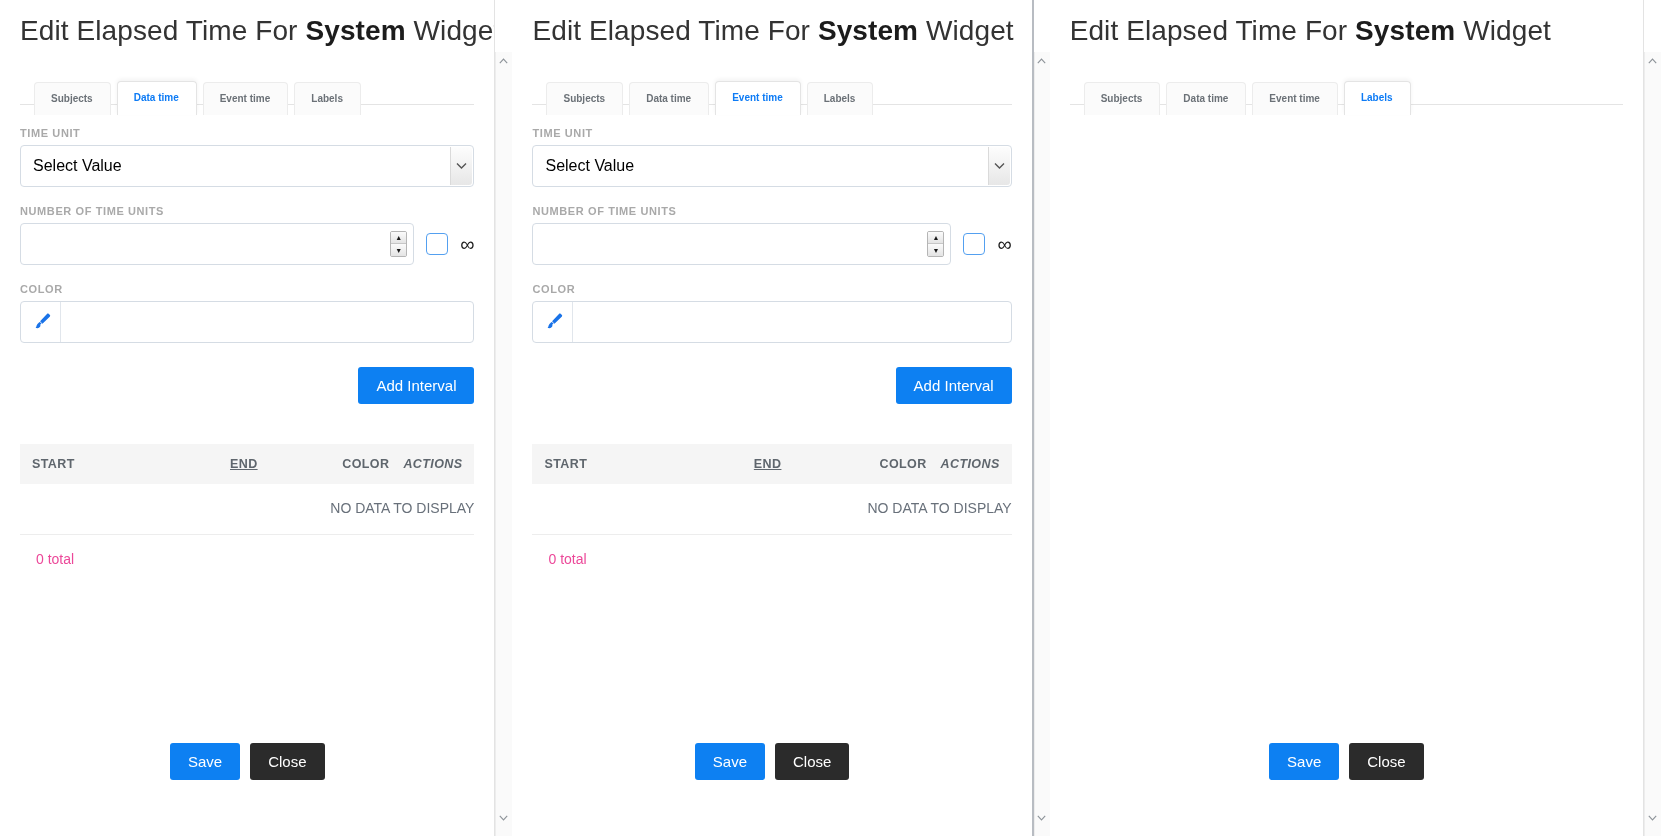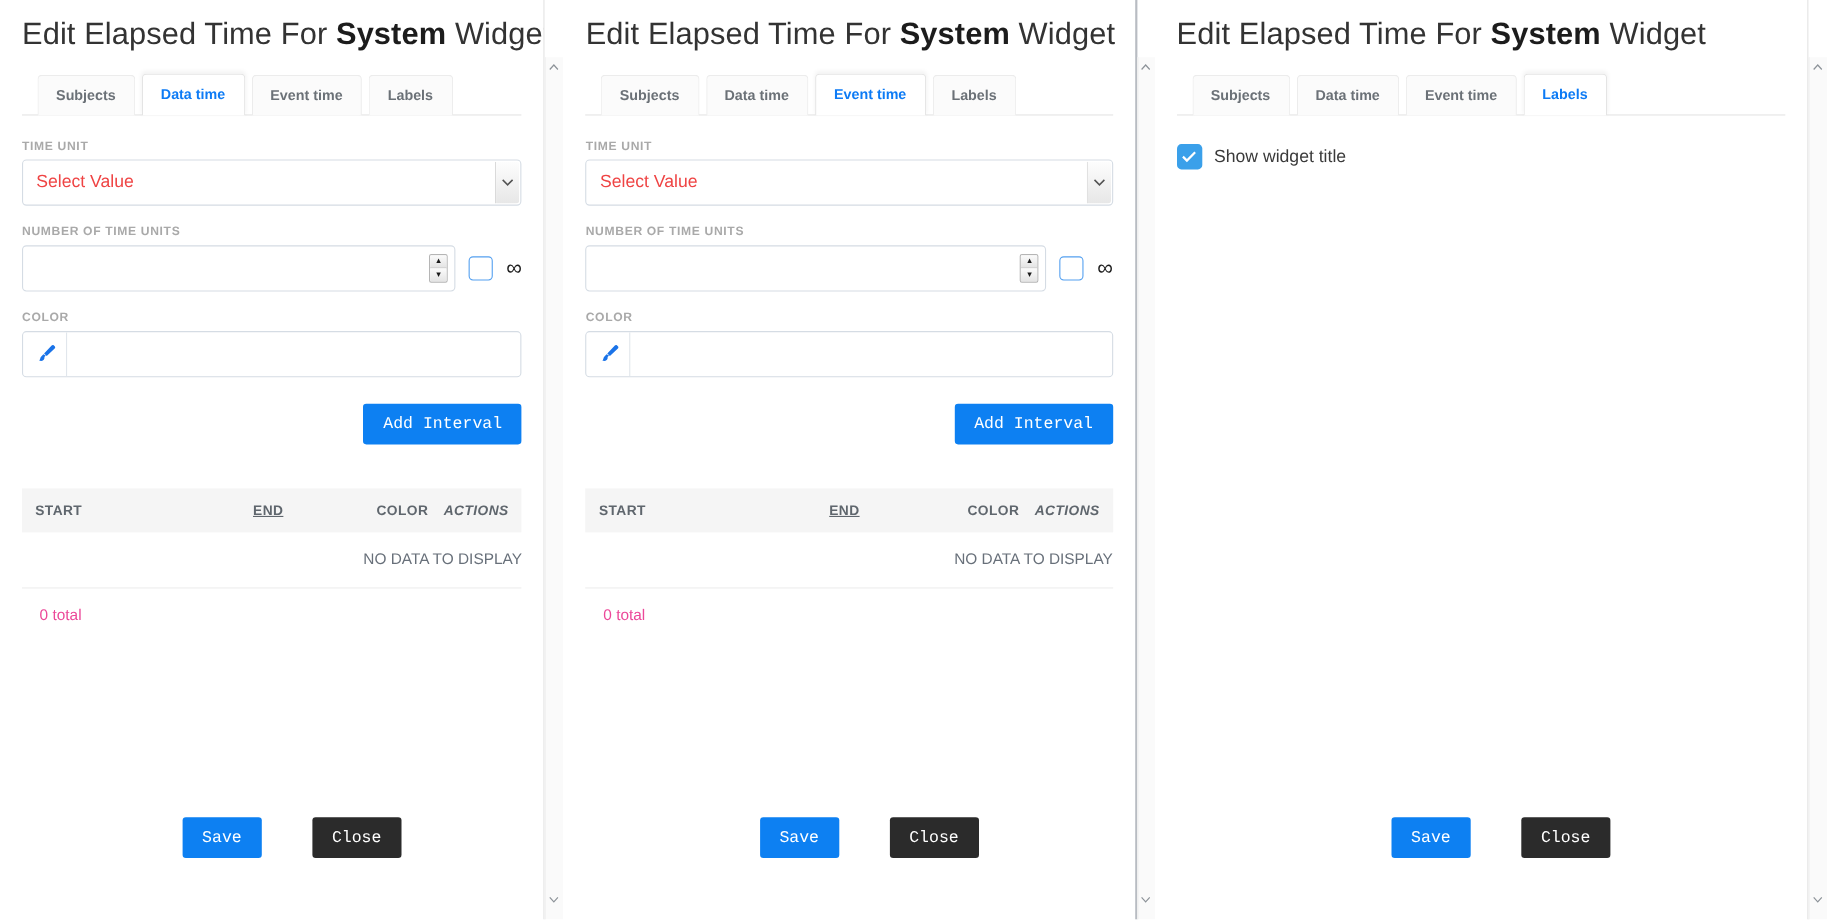--- a/index.html
+++ b/index.html
@@ -86,31 +86,31 @@
   .tabs {
     display: flex;
     align-items: flex-end;
     gap: 6px;
     border-bottom: 1px solid #e4e4e4;
     margin-top: 6px;
     padding-left: 14px;
     height: 46px;
   }
   .tab {
-    font-size: 13px;
+    font-size: 10px;
     font-weight: 700;
     color: #6b7177;
     background: #fbfbfb;
     border: 1px solid #ececec;
     border-bottom: none;
     border-radius: 4px 4px 0 0;
     padding: 10px 17px 11px 16px;
     cursor: pointer;
     position: relative;
-    top: 1px;
+    top: 11px;
     white-space: nowrap;
   }
   .tab.active {
     color: #0d7bf5;
     background: #ffffff;
     border-color: #e4e4e4;
     box-shadow: 0 -2px 4px rgba(0,0,0,0.05);
     z-index: 2;
     padding-bottom: 12px;
   }
@@ -136,21 +136,21 @@
     border: 1px solid #d5dce4;
     border-radius: 4px;
     background: #fff;
     display: flex;
     align-items: center;
     cursor: pointer;
   }
   .select-wrap .val {
     padding-left: 12px;
     font-size: 16px;
-    color: #ef4444;
+    color: #000000;
   }
   .select-btn {
     position: absolute;
     right: 1px; top: 1px; bottom: 1px;
     width: 22px;
     background: linear-gradient(#fdfdfd,#e7e7e7);
     border-left: 1px solid #dadada;
     border-radius: 0 3px 3px 0;
     display: flex;
     align-items: center;
@@ -226,25 +226,24 @@
 
   .add-row {
     display: flex;
     justify-content: flex-end;
     margin-top: 24px;
   }
   .btn {
     border: none;
     border-radius: 3px;
     font-size: 15px;
-    font-family: Liberation Mono, monospace;
+    font-family: Liberation Sans, sans-serif;
     cursor: pointer;
     padding: 11px 18px;
     line-height: 1;
-    margin-left: 36px;
   }
   .btn-primary { background: #0d80f2; color: #ffffff; }
   .btn-dark { background: #2b2b2b; color: #ffffff; }
 
   
   .tbl { margin-top: 40px; }
   .tbl-head {
     display: flex;
     background: #f5f5f5;
     height: 40px;
@@ -507,28 +506,20 @@
         <span>Edit Elapsed Time For </span><b>System</b><span> Widget</span>
       </div>
 
       <div class="tabs">
         <div class="tab">Subjects</div>
         <div class="tab">Data time</div>
         <div class="tab">Event time</div>
         <div class="tab active">Labels</div>
       </div>
 
-      <div class="chk-row">
-        <div class="chk-on">
-          <svg width="14" height="11" viewBox="0 0 14 11">
-              <path d="M1.4 5.4 L5 9 L12.5 1.4" fill="none" stroke="#ffffff" stroke-width="2"></path>
-            </svg>
-        </div>
-        <div class="chk-label">Show widget title</div>
-      </div>
 
       <div class="spacer"></div>
     </div>
 
     <div class="footer">
       <button class="btn btn-primary">Save</button>
       <button class="btn btn-dark">Close</button>
     </div>
   </div>
 

